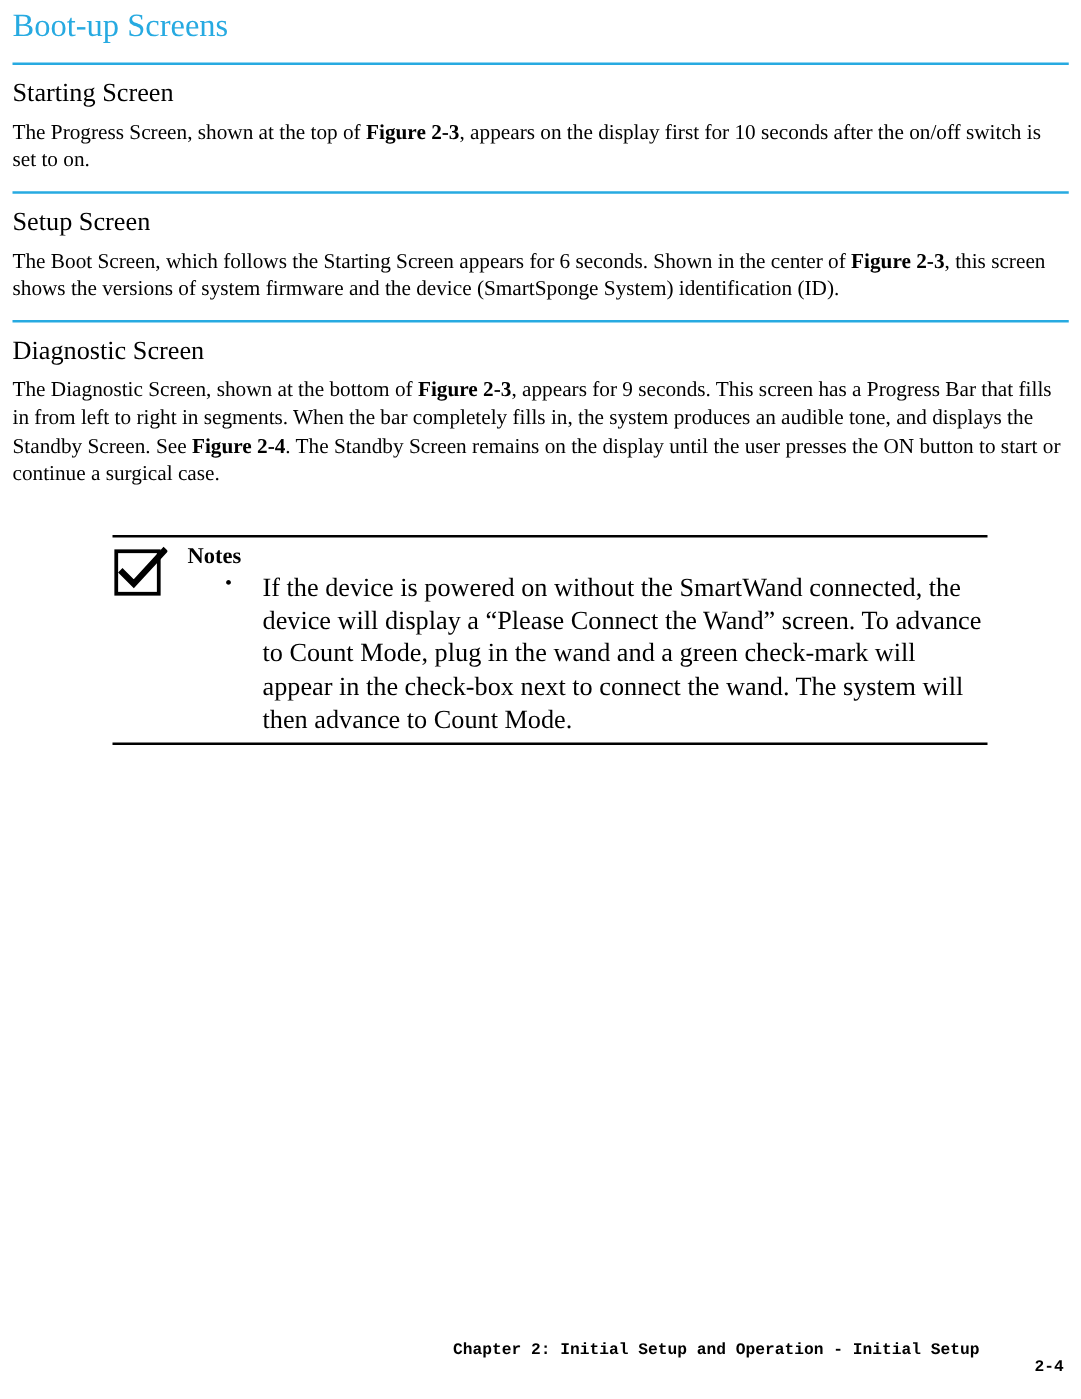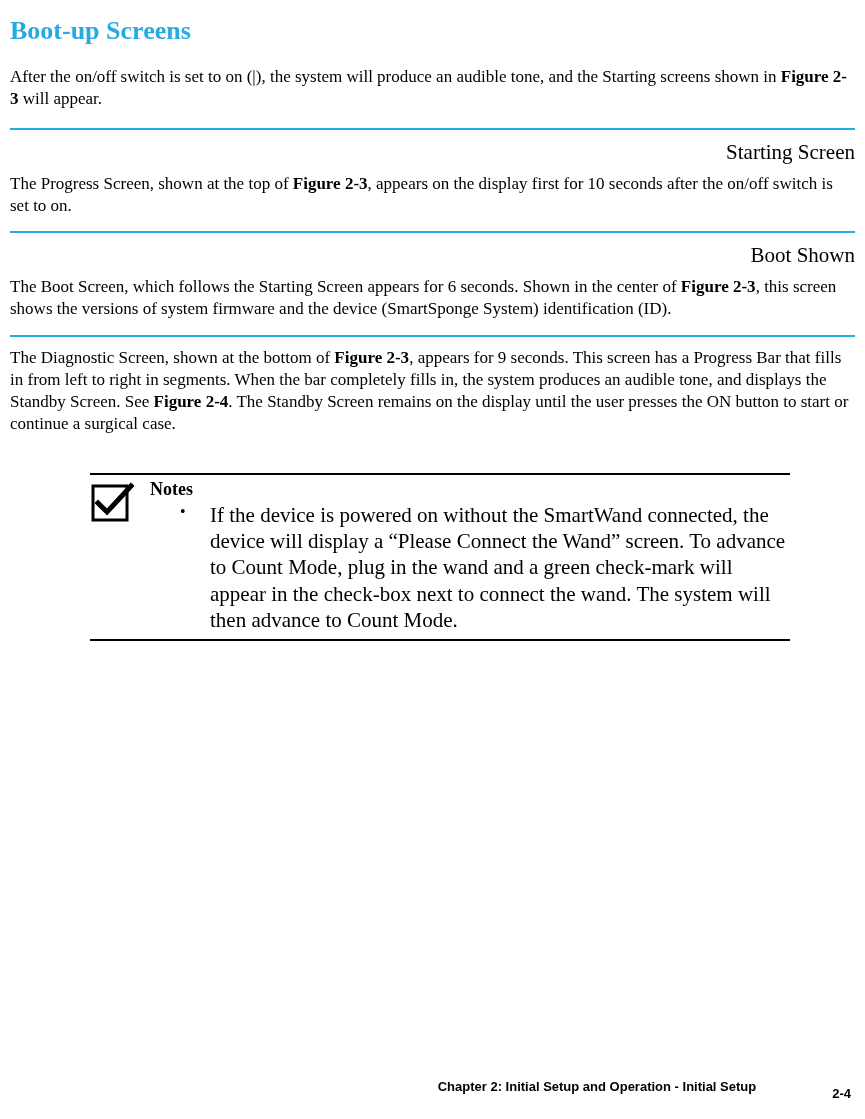--- a/index.html
+++ b/index.html
@@ -13,40 +13,39 @@
     box-sizing: border-box;
     width: 865px;
     min-height: 1119px;
     padding: 0 10px 0 10px;
     position: relative;
   }
   .title {
     color: #27aae1;
     font-size: 26px;
     font-family: Georgia, serif;
-    font-weight: bold;
-    margin: 0 0 20px 0;
-    padding-top: 16px;
+    font-weight: normal;
+    margin: 0 0 8px 0;
+    padding-top: 6px;
   }
   .intro {
     font-size: 17px;
     line-height: 1.3;
     margin: 6px 0 18px 0;
   }
   .intro .bold { font-weight: bold; }
   .rule {
     border: none;
     border-top: 2px solid #27aae1;
     margin: 14px 0 10px 0;
   }
   .h2 {
     font-size: 21px;
     font-weight: normal;
     margin: 6px 0 8px 0;
-    text-align: right;
   }
   .body {
     font-size: 17px;
     line-height: 1.3;
     margin: 4px 0 14px 0;
   }
   .body .bold { font-weight: bold; }
 
   .note-block {
     margin: 38px 0 0 80px;
@@ -92,61 +91,57 @@
     font-size: 21px;
     line-height: 1.25;
     font-family: Liberation Serif, serif;
   }
 
   .footer {
     position: absolute;
     bottom: 18px;
     right: 14px;
     display: flex;
-    align-items: center;
-    font-family: Liberation Sans, sans-serif;
+    font-family: Liberation Mono, monospace;
     font-size: 13px;
     font-weight: bold;
-    gap: 32px;
   }
   .footer .chapter { margin-right: 30px; }
   .footer .pagenum { margin-left: 14px; margin-top: 14px; }
   .dots-wrap {
     position: absolute;
     bottom: 4px;
     right: 47px;
     display: flex;
     flex-direction: column;
     gap: 7px;
   }
 </style>
 </head>
 <body>
 
 <div class="page">
 
   <h1 class="title">Boot-up Screens</h1>
 
-  <p class="intro">
-    <span>After the on/off switch is set to on (|), the system will produce an audible tone, and the Starting screens shown in </span><span class="bold">Figure 2-3</span><span> will appear.</span>
-  </p>
 
   <hr class="rule">
   <h2 class="h2">Starting Screen</h2>
   <p class="body">
     <span>The Progress Screen, shown at the top of </span><span class="bold">Figure 2-3</span><span>, appears on the display first for 10 seconds after the on/off switch is set to on.</span>
   </p>
 
   <hr class="rule">
-  <h2 class="h2">Boot Shown</h2>
+  <h2 class="h2">Setup Screen</h2>
   <p class="body">
     <span>The Boot Screen, which follows the Starting Screen appears for 6 seconds. Shown in the center of </span><span class="bold">Figure 2-3</span><span>, this screen shows the versions of system firmware and the device (SmartSponge System) identification (ID).</span>
   </p>
 
   <hr class="rule">
+  <h2 class="h2">Diagnostic Screen</h2>
   <p class="body">
     <span>The Diagnostic Screen, shown at the bottom of </span><span class="bold">Figure 2-3</span><span>, appears for 9 seconds. This screen has a Progress Bar that fills in from left to right in segments. When the bar completely fills in, the system produces an audible tone, and displays the Standby Screen. See </span><span class="bold">Figure 2-4</span><span>. The Standby Screen remains on the display until the user presses the ON button to start or continue a surgical case.</span>
   </p>
 
   <div class="note-block">
     <hr class="note-rule-top">
     <div class="note-row">
       <div class="note-icon">
         <svg width="44" height="44" viewBox="0 0 44 44">
           <rect x="3" y="5" width="34" height="34" fill="none" stroke="#000" stroke-width="3"></rect>

